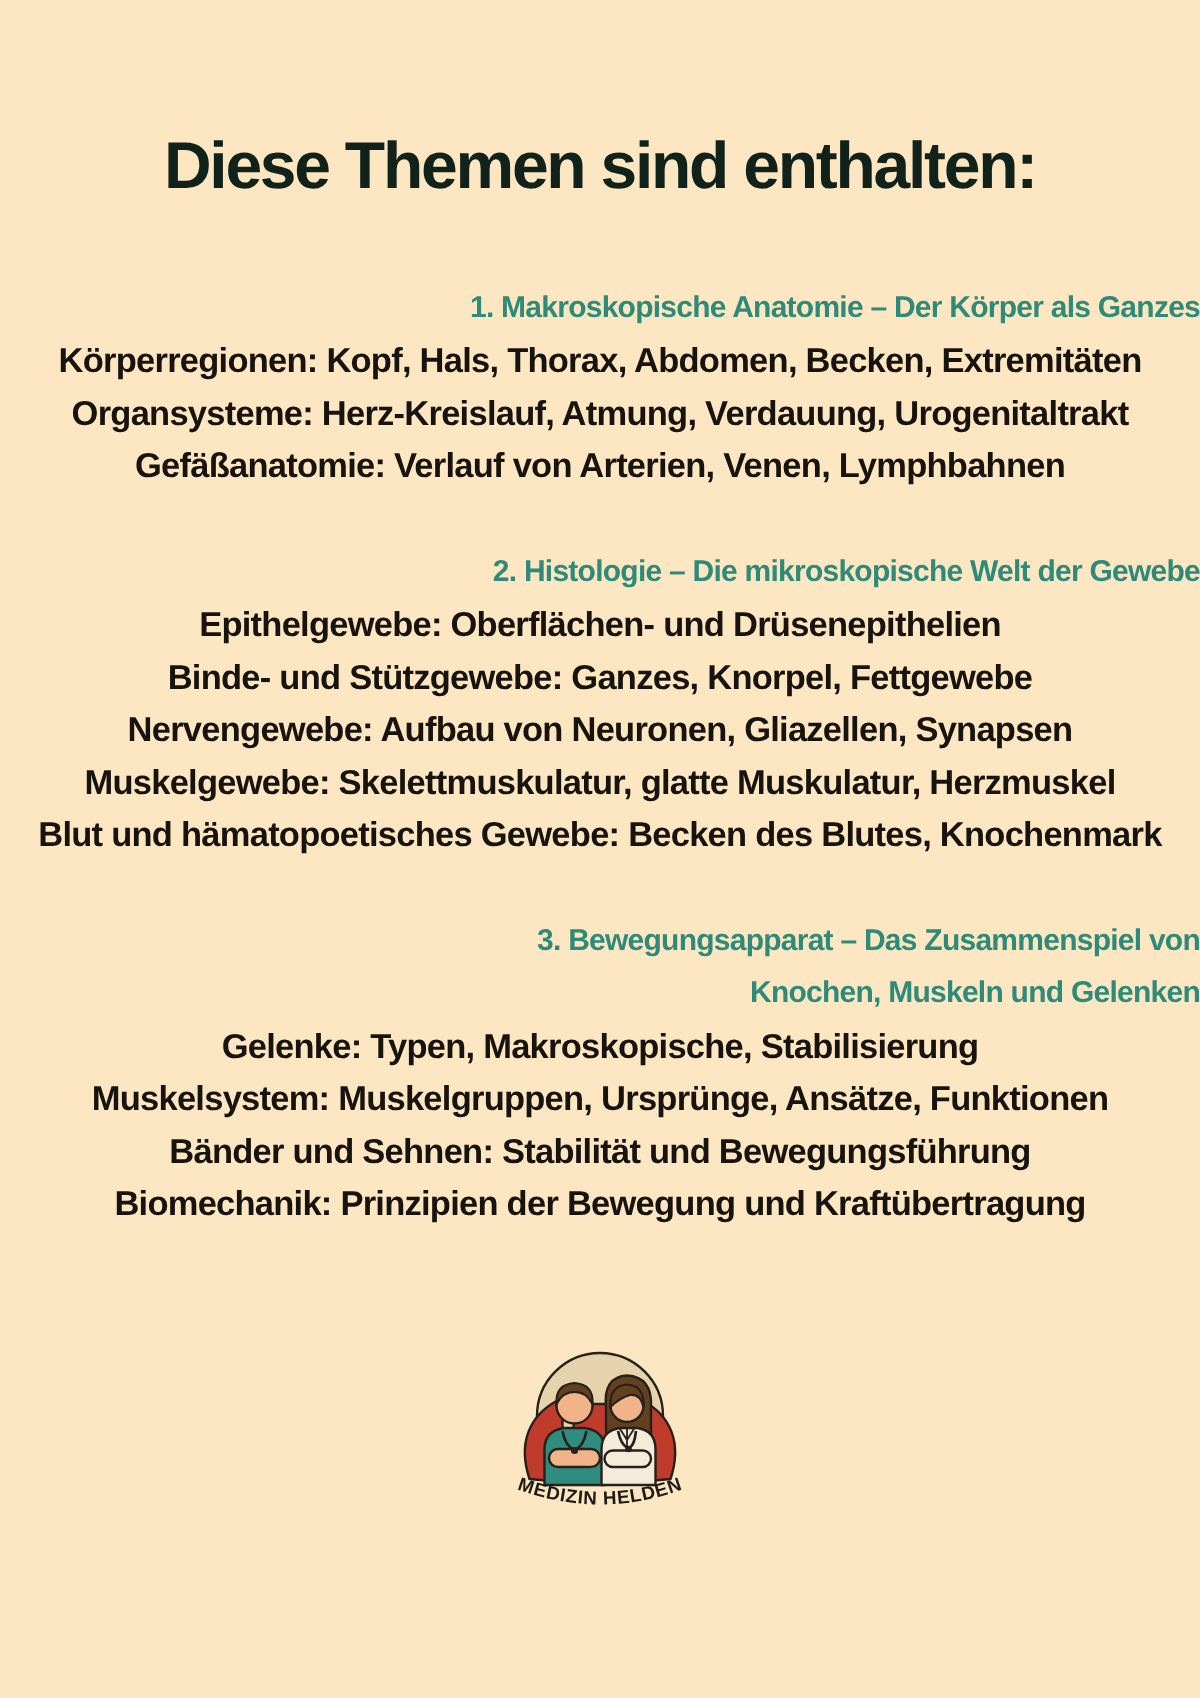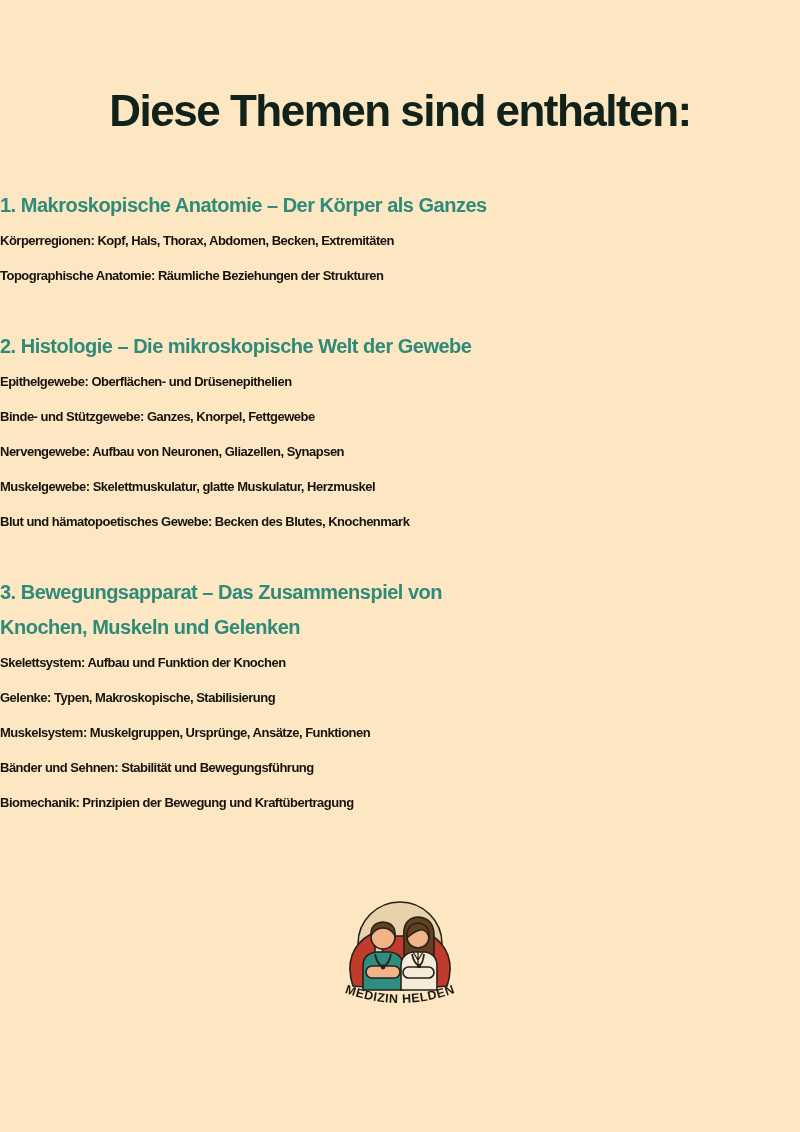--- a/index.html
+++ b/index.html
@@ -20,31 +20,32 @@
     line-height: 62px;
     font-weight: 700;
     letter-spacing: -1.5px;
     color: #11221b;
   }
   .section { margin-top: 36px; }
   .section.first { margin-top: 46px; }
   .section.third { }
   .section-heading {
     margin: 0;
-    text-align: left;
+    text-align: right;
     font-size: 20px;
     line-height: 35px;
     font-weight: 700;
     letter-spacing: -0.5px;
     color: #2e8a79;
     white-space: nowrap;
   }
   .topic-line {
     margin: 0;
-    font-size: 13px;
+    text-align: center;
+    font-size: 23px;
     line-height: 35px;
     font-weight: 700;
     letter-spacing: -0.5px;
     color: #17130e;
     white-space: nowrap;
   }
   .logo-wrap {
     margin-top: 74px;
     display: flex;
     justify-content: center;
@@ -61,36 +62,36 @@
 </head>
 <body>
 
 <div class="page">
 
   <h1 class="title">Diese Themen sind enthalten:</h1>
 
   <div class="section first">
     <h2 class="section-heading">1. Makroskopische Anatomie – Der Körper als Ganzes</h2>
     <p class="topic-line">Körperregionen: Kopf, Hals, Thorax, Abdomen, Becken, Extremitäten</p>
-    <p class="topic-line">Topographische Anatomie: Räumliche Beziehungen der Strukturen</p>
+    <p class="topic-line">Organsysteme: Herz-Kreislauf, Atmung, Verdauung, Urogenitaltrakt</p>
+    <p class="topic-line">Gefäßanatomie: Verlauf von Arterien, Venen, Lymphbahnen</p>
   </div>
 
   <div class="section">
     <h2 class="section-heading">2. Histologie – Die mikroskopische Welt der Gewebe</h2>
     <p class="topic-line">Epithelgewebe: Oberflächen- und Drüsenepithelien</p>
     <p class="topic-line">Binde- und Stützgewebe: Ganzes, Knorpel, Fettgewebe</p>
     <p class="topic-line">Nervengewebe: Aufbau von Neuronen, Gliazellen, Synapsen</p>
     <p class="topic-line">Muskelgewebe: Skelettmuskulatur, glatte Muskulatur, Herzmuskel</p>
     <p class="topic-line">Blut und hämatopoetisches Gewebe: Becken des Blutes, Knochenmark</p>
   </div>
 
   <div class="section third">
     <h2 class="section-heading">3. Bewegungsapparat – Das Zusammenspiel von</h2>
     <h2 class="section-heading">Knochen, Muskeln und Gelenken</h2>
-    <p class="topic-line">Skelettsystem: Aufbau und Funktion der Knochen</p>
     <p class="topic-line">Gelenke: Typen, Makroskopische, Stabilisierung</p>
     <p class="topic-line">Muskelsystem: Muskelgruppen, Ursprünge, Ansätze, Funktionen</p>
     <p class="topic-line">Bänder und Sehnen: Stabilität und Bewegungsführung</p>
     <p class="topic-line">Biomechanik: Prinzipien der Bewegung und Kraftübertragung</p>
   </div>
 
   <div class="logo-wrap">
     <svg class="logo-svg" width="150" height="124" viewBox="0 0 150 124" xmlns="http://www.w3.org/2000/svg">
 
       <circle cx="75" cy="50" r="42" fill="#e6d3ac" stroke="#26211a" stroke-width="1.6"></circle>

